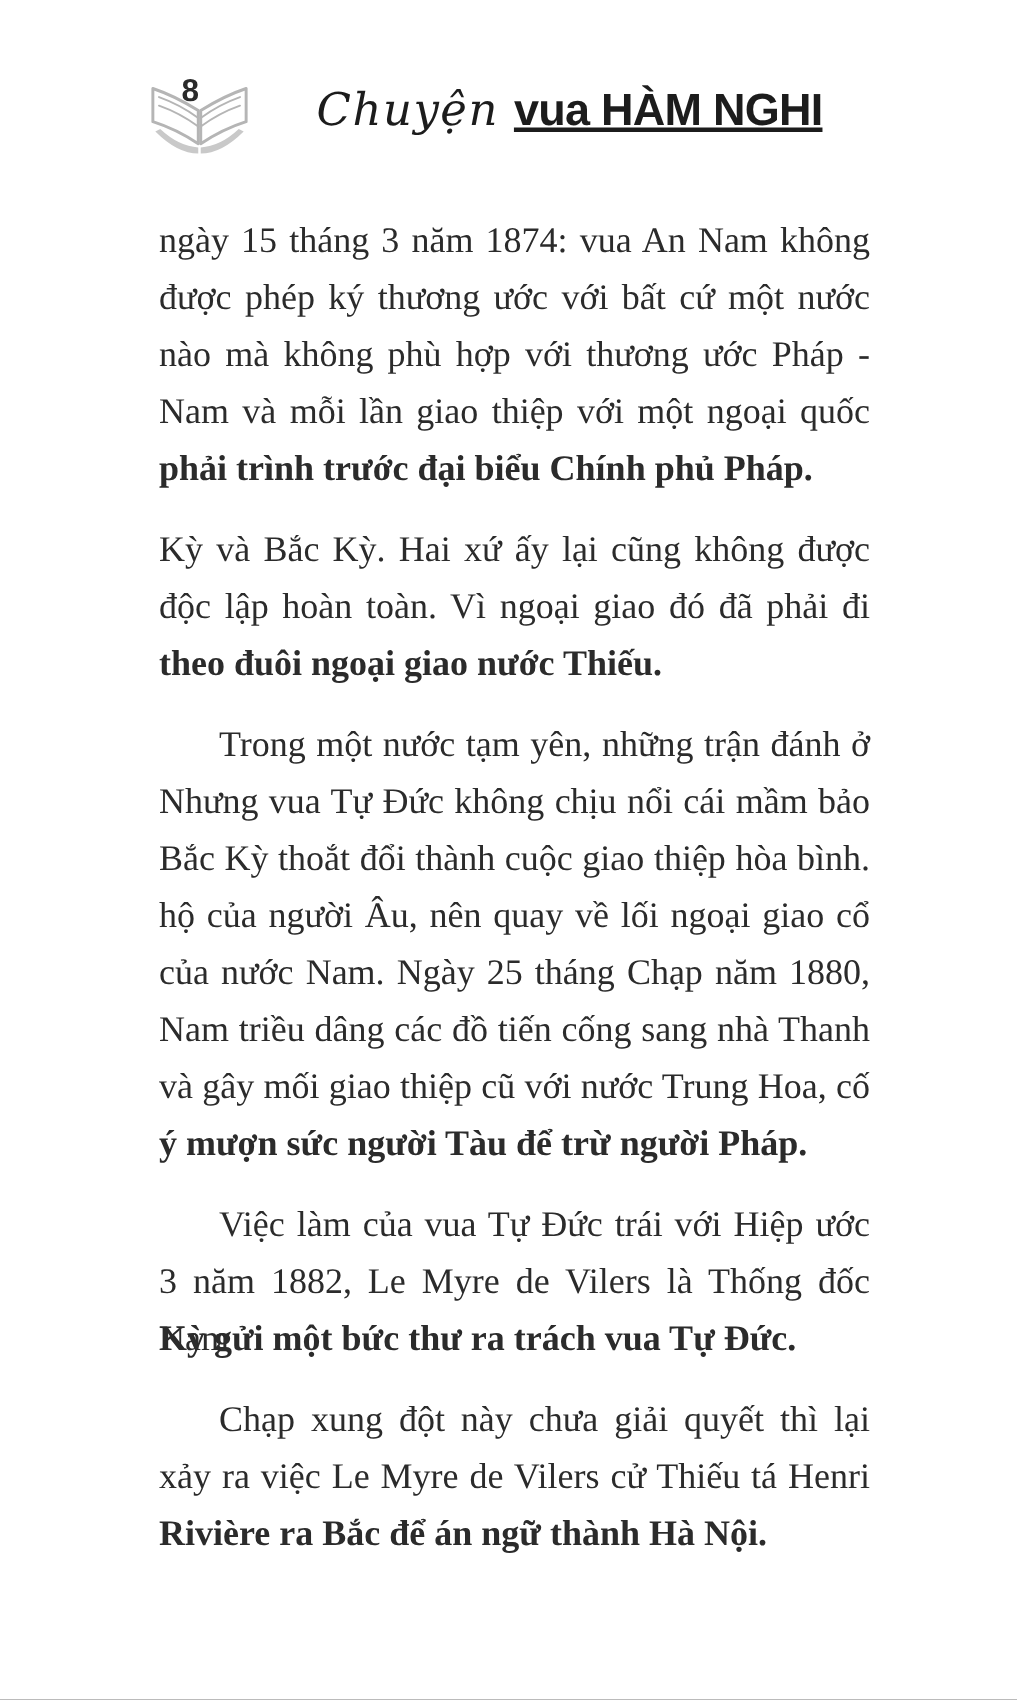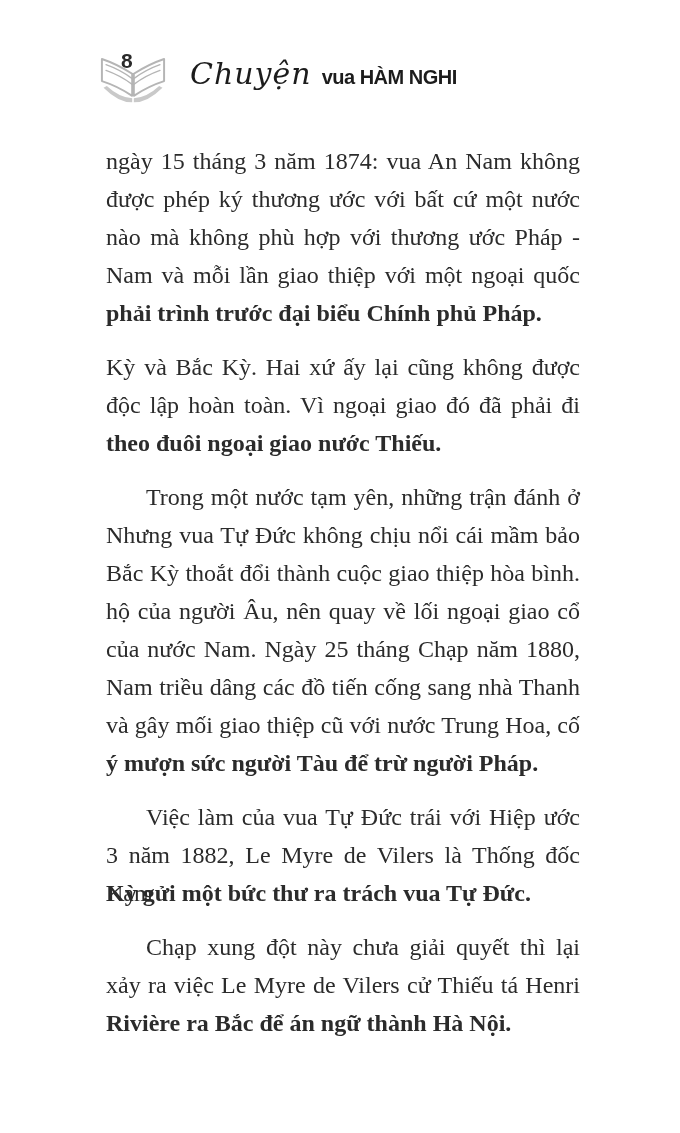--- a/index.html
+++ b/index.html
@@ -20,31 +20,32 @@
     position:relative;width:72px;height:58px;flex:0 0 auto;
   }
   .book-icon-wrap svg{position:absolute;left:0;top:0;}
   .page-number{
     position:absolute;left:24px;top:1px;
     font-family:"Liberation Sans","DejaVu Sans",sans-serif;
     font-weight:bold;font-size:21px;color:#2a2a2a;
   }
   .title{
     display:flex;align-items:baseline;gap:10px;
-    margin-left:21px;margin-top:8px;white-space:nowrap;
+    margin-left:42px;margin-top:8px;white-space:nowrap;
   }
   .title-script{
     font-family:"DejaVu Serif","Liberation Serif",serif;
     font-style:italic;font-size:30px;color:var(--title,#1c1c1c);
     letter-spacing:1px;
   }
   .title-bold{
     font-family:"Liberation Sans","DejaVu Sans",sans-serif;
-    font-weight:bold;font-size:20px;color:var(--title,#1c1c1c);
+    font-weight:bold;font-size:30px;color:var(--title,#1c1c1c);
     letter-spacing:-0.5px;
+    text-decoration:underline;
   }
   
   .body-text{
     position:absolute;left:90px;top:126px;width:506px;
     font-size:24px;line-height:38px;color:var(--text,#2b2b2b);
   }
   .para{margin:16px;}
   .line{
     text-align:justify;text-align-last:justify;
     height:38px;overflow:visible;white-space:normal;

